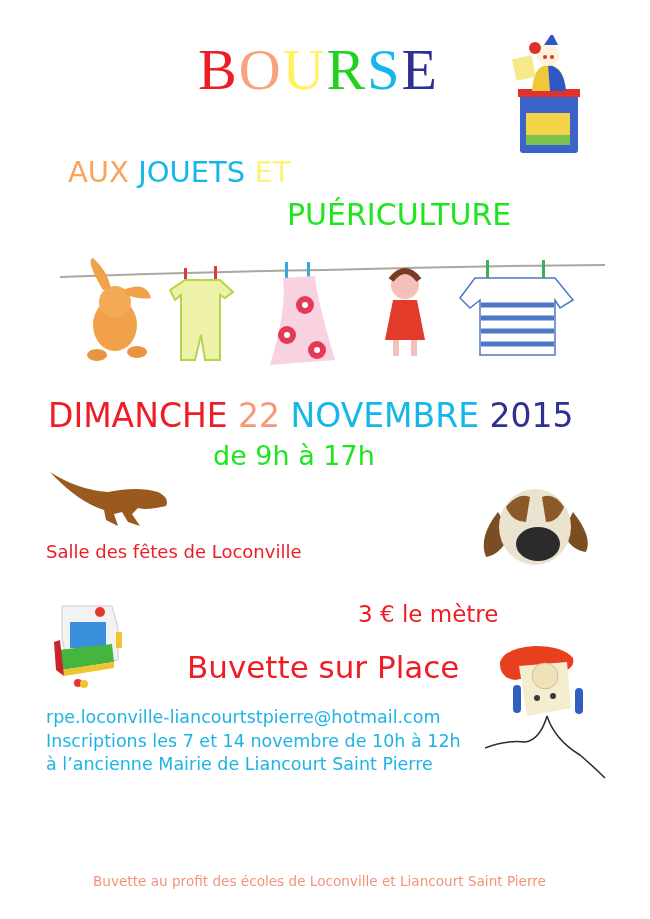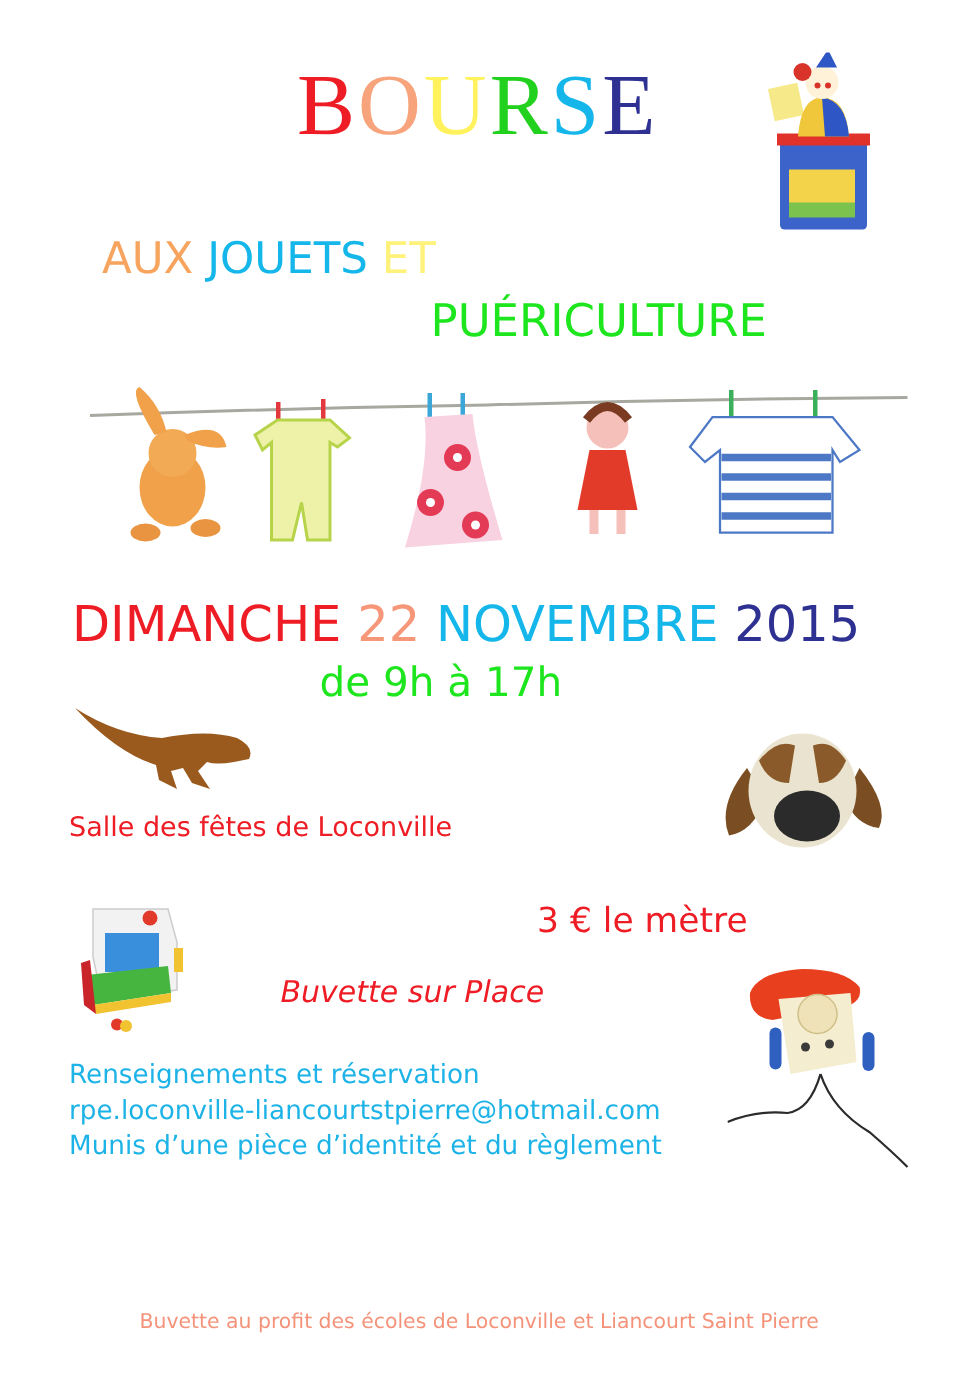--- a/index.html
+++ b/index.html
@@ -7,21 +7,21 @@
          font-family: "DejaVu Sans", sans-serif; }
   .abs { position: absolute; white-space: nowrap; }
   .title { font-size: 58px; letter-spacing: 2px; top: 36px; left: 198px; font-weight: normal; font-family: Liberation Serif, serif; }
   .title span { display: inline-block; }
   .sub1 { top: 155px; left: 40px; font-size: 29px; margin-left: 28px; }
   .sub2 { top: 197px; left: 287px; font-size: 30px; text-align: center; }
   .date { top: 396px; left: 48px; font-size: 33px; }
   .hours { top: 440px; left: 213px; font-size: 27px; }
   .venue { top: 541px; left: 46px; font-size: 18px; }
   .price { top: 601px; left: 358px; font-size: 23px; }
-  .buvette { top: 649px; left: 187px; font-size: 20px; font-style: italic; }
+  .buvette { top: 649px; left: 187px; font-size: 31px; }
   .info { top: 706px; left: 46px; font-size: 17.5px; line-height: 23.5px; color: #1db3e6; }
   .info div { white-space: nowrap; }
   .footer { top: 873px; left: 50px; font-size: 13.6px; color: #f4937a; margin-left: 43px; }
   .img { position: absolute; }
 </style>
 </head>
 <body>
 
 <div class="abs title">
   <span style="color:#ee1c24">B</span><span style="color:#f7a47c">O</span><span style="color:#fff25c">U</span><span style="color:#22d11e">R</span><span style="color:#15b7ea">S</span><span style="color:#2e3191">E</span>
@@ -134,18 +134,18 @@
   <path d="M34 26 L82 22 L86 68 L42 76 Z" fill="#f4edd0"></path>
   <circle cx="60" cy="36" r="13" fill="#efe2b8" stroke="#cfc08a"></circle>
   <rect x="28" y="45" width="8" height="28" rx="4" fill="#2f5fbf"></rect>
   <rect x="90" y="48" width="8" height="26" rx="4" fill="#2f5fbf"></rect>
   <circle cx="52" cy="58" r="3" fill="#3a3a3a"></circle>
     <circle cx="68" cy="56" r="3" fill="#3a3a3a"></circle>
   <path d="M62 76 Q55 100 40 102 Q20 100 0 108 M62 76 Q70 100 95 115 Q110 128 120 138" stroke="#2b2b2b" stroke-width="1.5" fill="none"></path>
 </svg>
 
 <div class="abs info">
-  <div>Renseignements et réservation</div>
   <div>rpe.loconville-liancourtstpierre@hotmail.com</div>
-  <div>Munis d’une pièce d’identité et du règlement</div>
+  <div>Inscriptions les 7 et 14 novembre de 10h à 12h</div>
+  <div>à l’ancienne Mairie de Liancourt Saint Pierre</div>
 </div>
 
 <div class="abs footer">Buvette au profit des écoles de Loconville et Liancourt Saint Pierre</div>
 
 </body></html>

